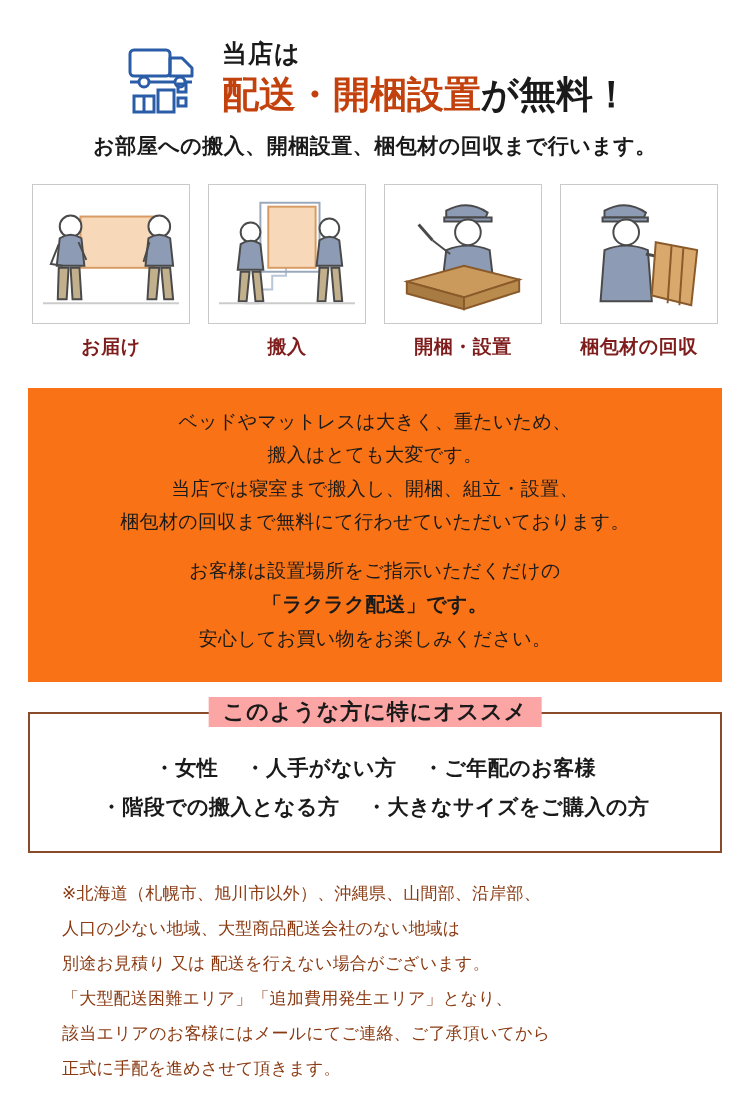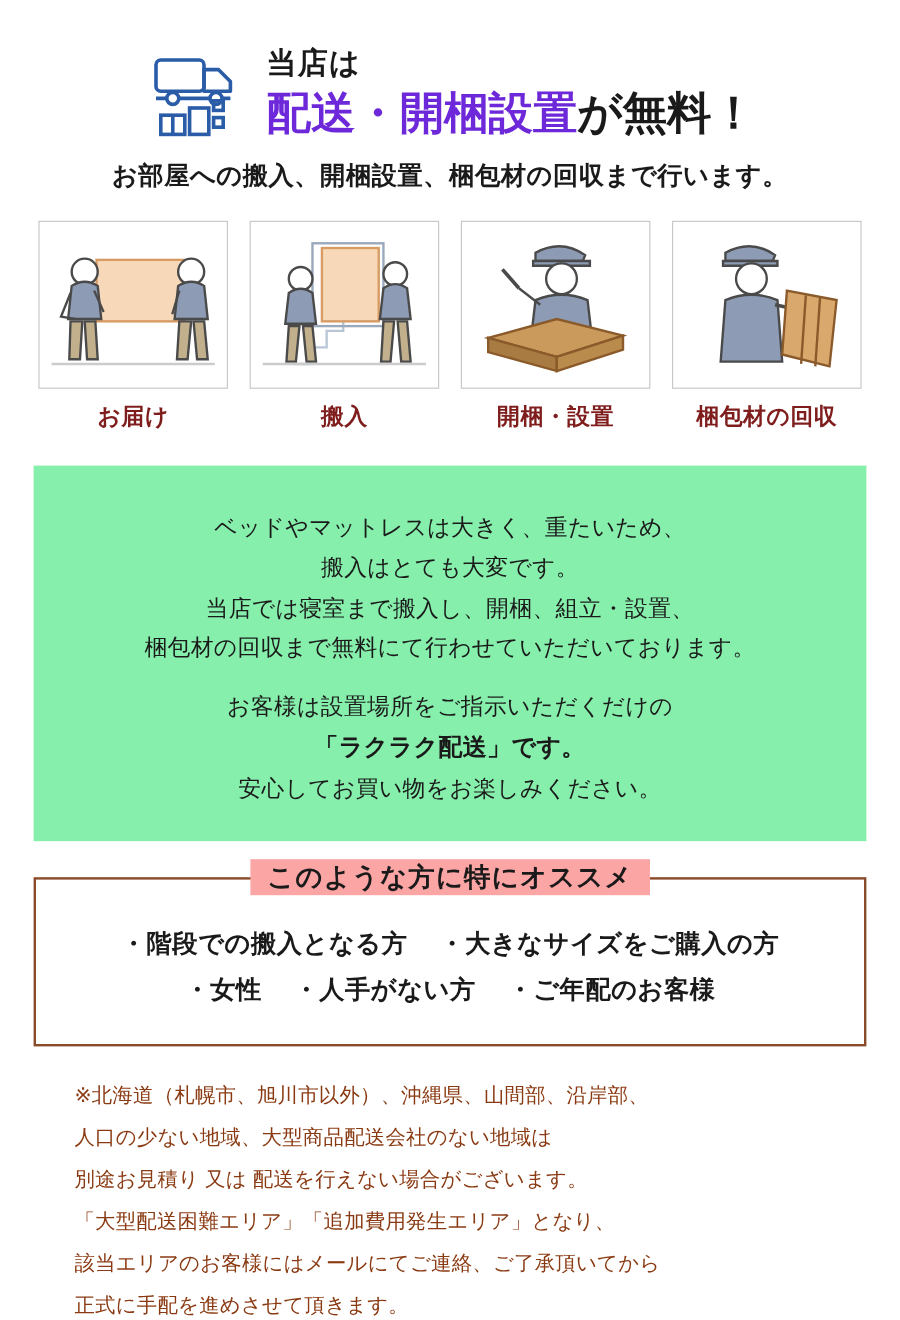--- a/index.html
+++ b/index.html
@@ -51,21 +51,21 @@
     line-height: 1.2;
     margin-bottom: 4px;
   }
   .header-line2 {
     font-size: 37px;
     font-weight: bold;
     line-height: 1.25;
     letter-spacing: 0px;
     white-space: nowrap;
   }
-  .hl-red { color: #6d28d9; }
+  .hl-red { color: #c2410c; }
   .hl-dark { color: #1a1a1a; }
 
   .subheading {
     text-align: center;
     font-size: 21px;
     font-weight: bold;
     color: #1a1a1a;
     letter-spacing: 0.5px;
     margin-top: 0;
   }
@@ -95,22 +95,22 @@
     font-weight: bold;
     color: #7f1d1d;
     margin-top: 10px;
     letter-spacing: 0.5px;
     white-space: nowrap;
   }
 
   
   .note-box {
     margin-top: 28px;
-    background: #86efac;
-    padding: 36px 10px 26px;
+    background: #f97316;
+    padding: 17px 10px 26px;
     text-align: center;
   }
   .note-line {
     font-size: 19px;
     line-height: 1.75;
     color: #1a1a1a;
     letter-spacing: 0.3px;
   }
   .note-gap { height: 16px; }
   .note-strong {
@@ -291,27 +291,27 @@
     <div class="note-line">梱包材の回収まで無料にて行わせていただいております。</div>
     <div class="note-gap"></div>
     <div class="note-line">お客様は設置場所をご指示いただくだけの</div>
     <div class="note-line note-strong">「ラクラク配送」です。</div>
     <div class="note-line">安心してお買い物をお楽しみください。</div>
   </div>
 
   <div class="recommend">
     <div class="recommend-title">このような方に特にオススメ</div>
     <div class="recommend-row">
-      <span>・階段での搬入となる方</span>
-      <span>・大きなサイズをご購入の方</span>
-    </div>
-    <div class="recommend-row">
       <span>・女性</span>
       <span>・人手がない方</span>
       <span>・ご年配のお客様</span>
+    </div>
+    <div class="recommend-row">
+      <span>・階段での搬入となる方</span>
+      <span>・大きなサイズをご購入の方</span>
     </div>
   </div>
 
   <div class="notes">
     <div class="note-red">※北海道（札幌市、旭川市以外）、沖縄県、山間部、沿岸部、</div>
     <div class="note-red">人口の少ない地域、大型商品配送会社のない地域は</div>
     <div class="note-red">別途お見積り 又は 配送を行えない場合がございます。</div>
     <div class="note-red">「大型配送困難エリア」「追加費用発生エリア」となり、</div>
     <div class="note-red">該当エリアのお客様にはメールにてご連絡、ご了承頂いてから</div>
     <div class="note-red">正式に手配を進めさせて頂きます。</div>

